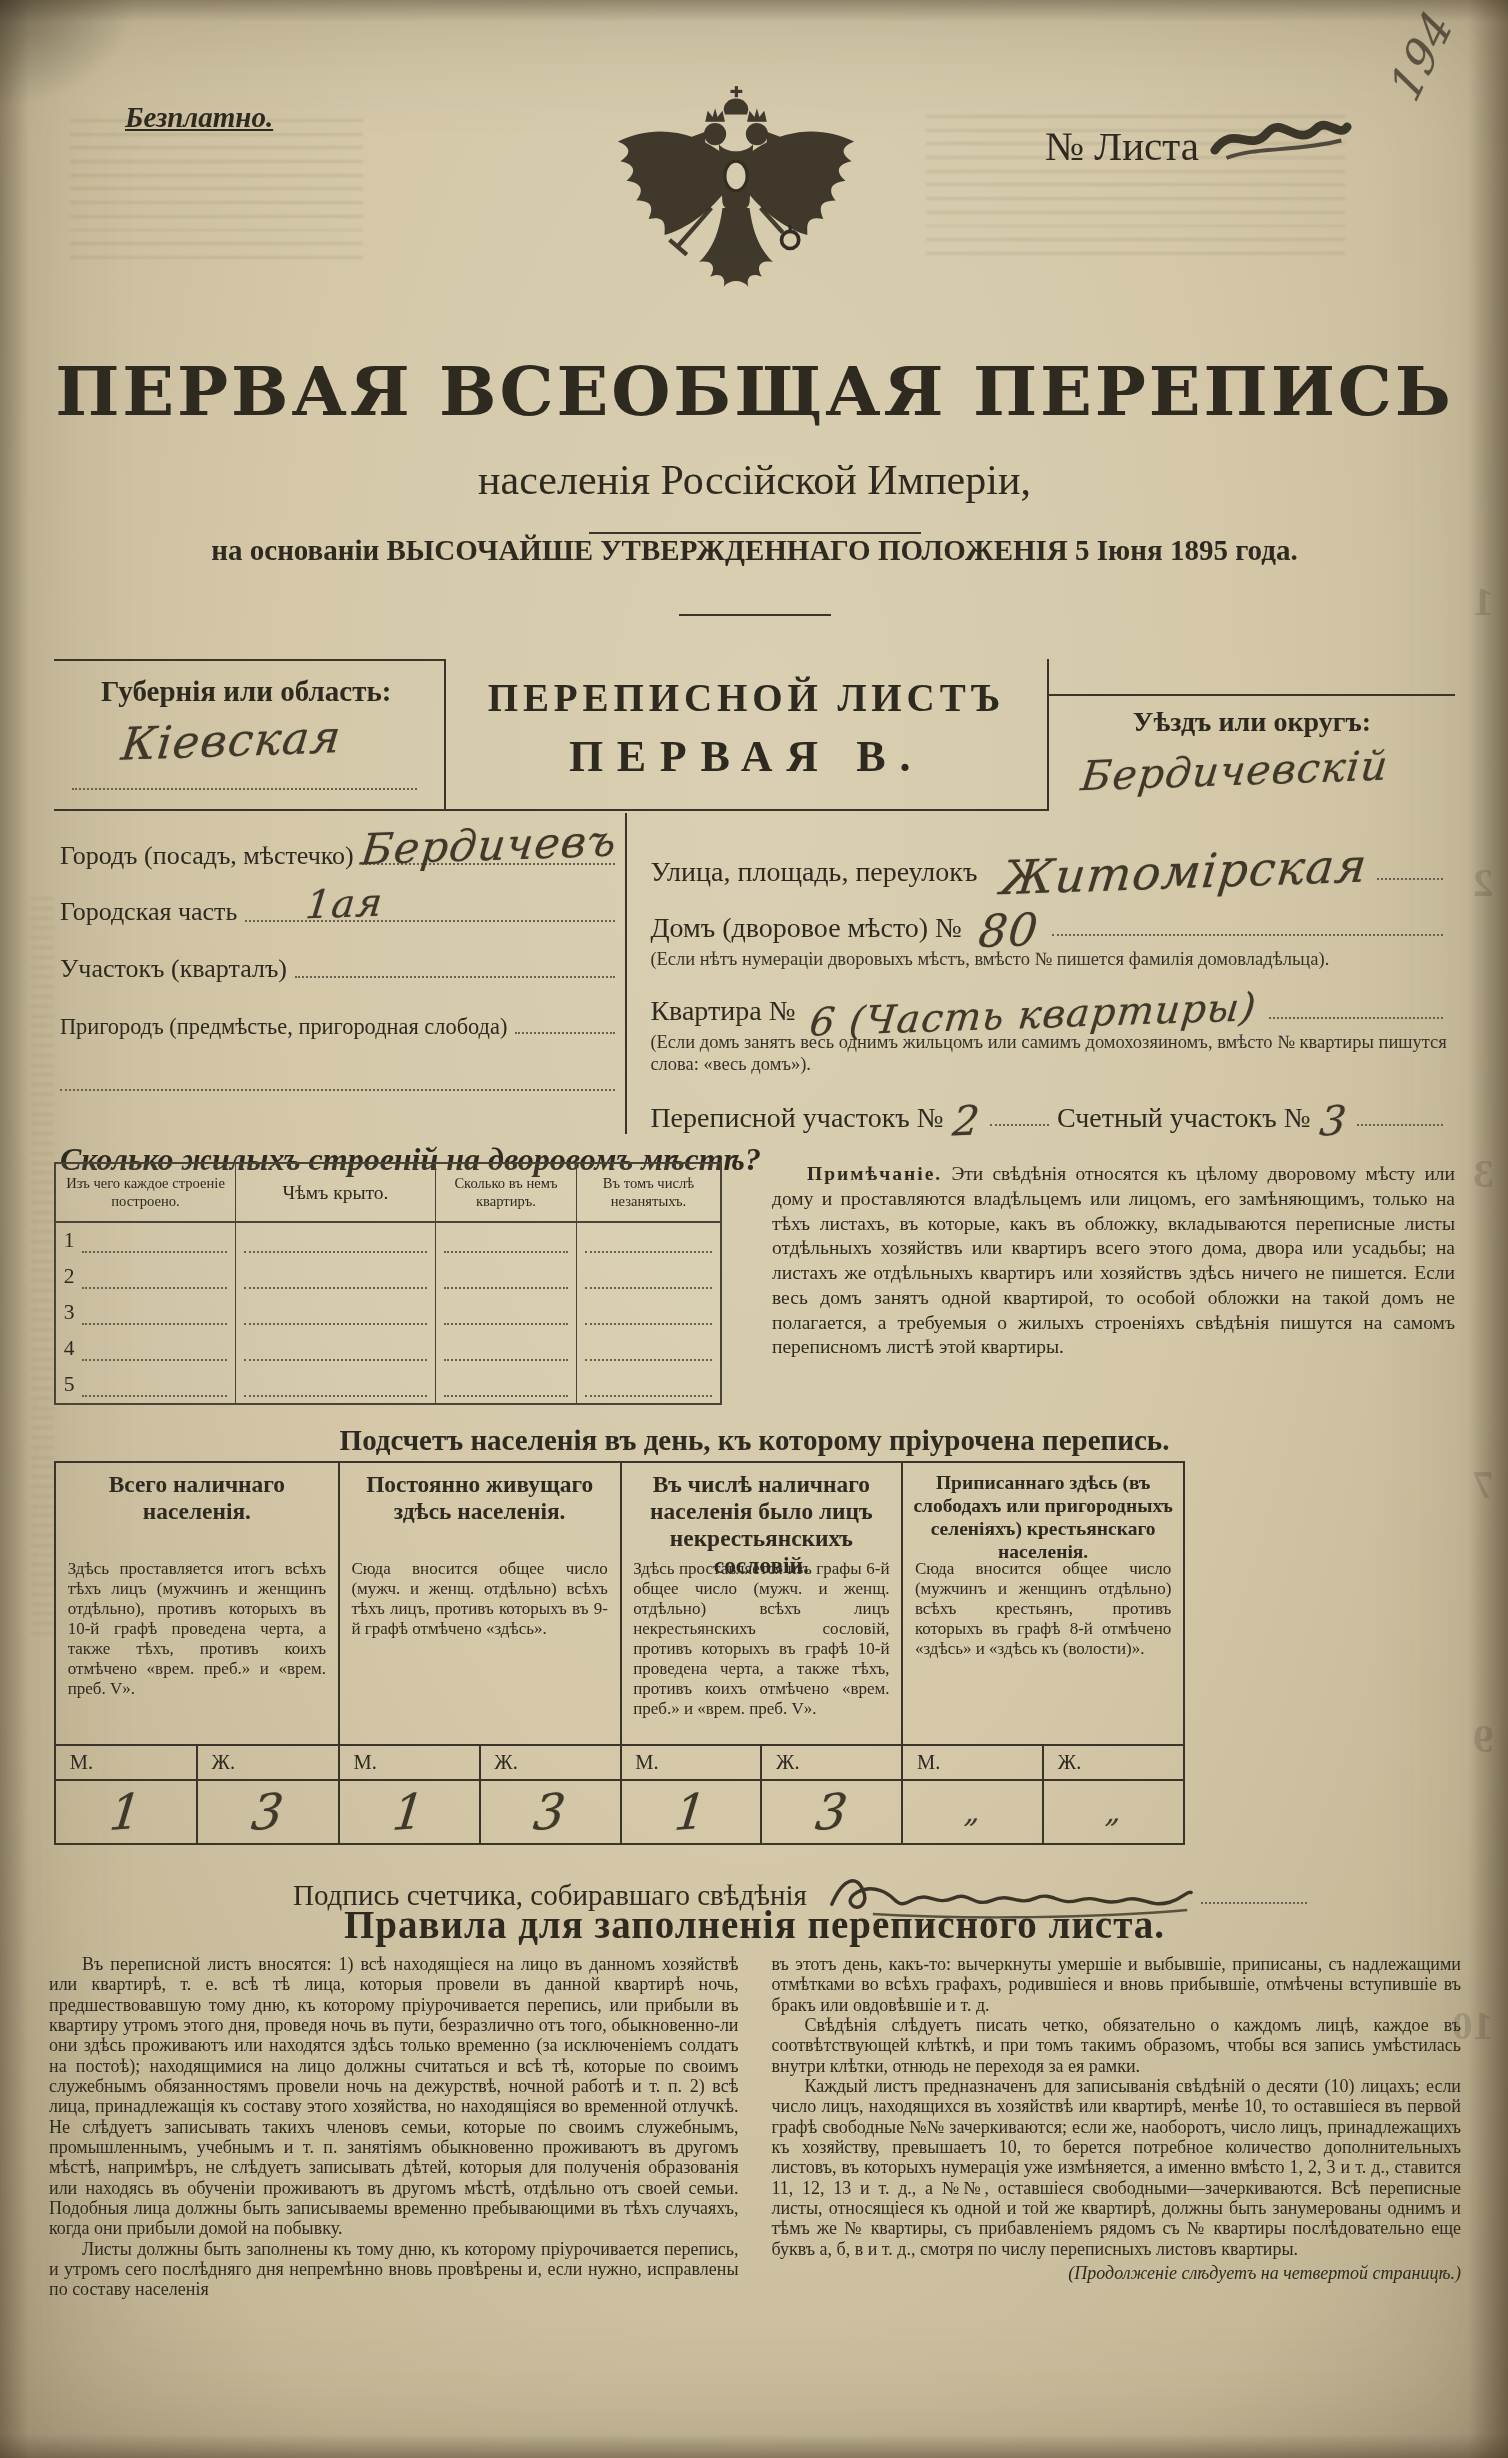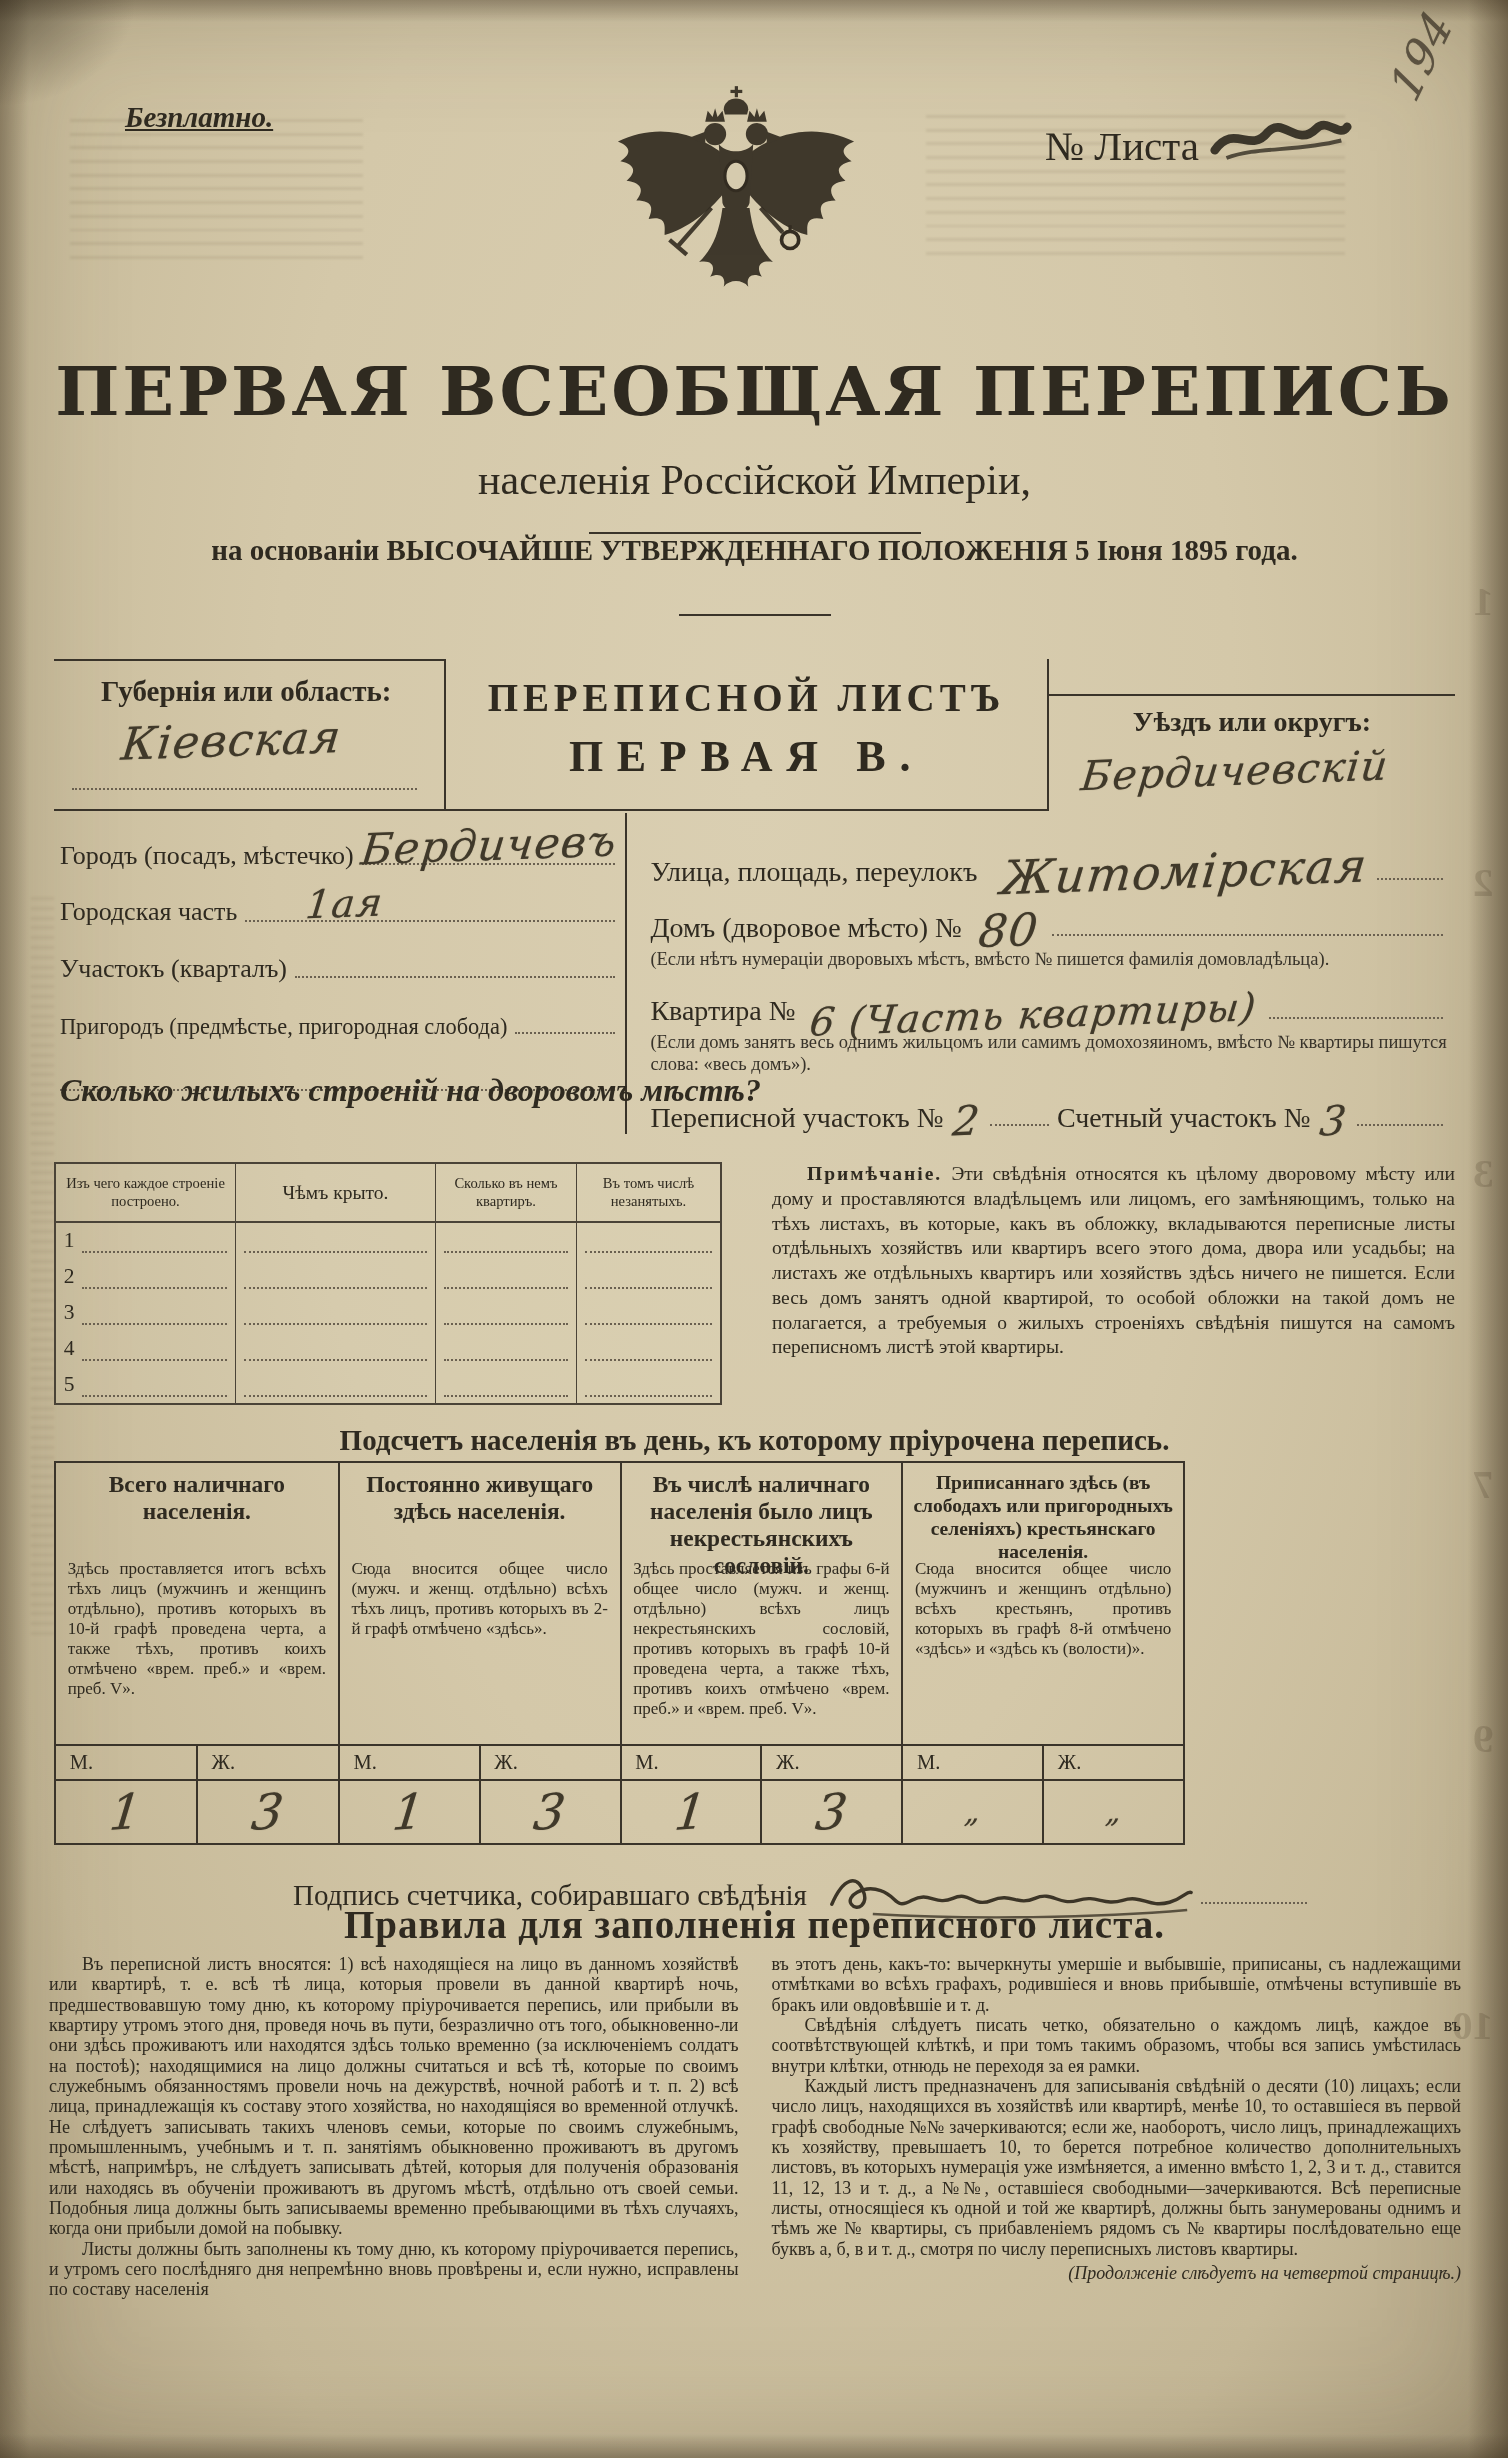--- a/index.html
+++ b/index.html
@@ -73,21 +73,21 @@
   .hw-street{font-size:47px;line-height:39px;margin-left:25px;position:relative;top:3.9px;}
   .hw-house{font-size:45px;line-height:35px;margin-left:17.6px;position:relative;top:3.9px;}
   .hw-flat{font-size:39px;line-height:33px;margin-left:15.6px;position:relative;top:3.9px;}
   .hw-inline{font-size:41px;line-height:33px;margin:0 9.8px;position:relative;top:3.9px;}
   .fnote{font-size:18.5px;line-height:1.2;margin-top:3.9px;color:#38332a;}
   .row-street{height:55px;}
   .row-house{height:45px;margin-top:11.7px;}
   .row-flat{height:47px;margin-top:9.8px;}
   .row-uch{height:47px;margin-top:11.7px;}
   
-  .bq{top:1072px;left:60px;font-size:32px;font-weight:bold;font-style:italic;}
+  .bq{top:1141px;left:60px;font-size:32px;font-weight:bold;font-style:italic;}
   .b-table{top:1162px;left:54px;width:668px;border:2px solid #4a4337;box-sizing:border-box;background:rgba(255,250,235,.06);}
   .b-head{display:grid;grid-template-columns:180px 200px 141px 1fr;border-bottom:2px solid #4a4337;}
   .b-head > div{padding:5.9px 5.9px;text-align:center;font-size:14.6px;line-height:1.2;border-right:1px solid #4a4337;display:flex;align-items:center;justify-content:center;min-height:57px;box-sizing:border-box;}
   .b-head > div:last-child{border-right:none;}
   .b-head .bc2{font-size:19.5px;}
   .b-row{display:grid;grid-template-columns:180px 200px 141px 1fr;height:36px;}
   .b-row > div{border-right:1px solid #4a4337;display:flex;align-items:flex-end;padding:0 7.8px 5.9px 7.8px;box-sizing:border-box;}
   .b-row > div:last-child{border-right:none;}
   .b-num{font-size:21.5px;margin-right:7.8px;}
   .b-row .dots{flex:1;height:0;}
@@ -366,21 +366,21 @@
         <div class="t-val">
             <span class="hw hwv">1</span>
           </div>
         <div class="t-val">
             <span class="hw hwv">3</span>
           </div>
       </div>
     </div>
     <div class="t-col">
       <div class="t-title">Постоянно живущаго здѣсь населенія.</div>
-      <div class="t-desc">Сюда вносится общее число (мужч. и женщ. отдѣльно) всѣхъ тѣхъ лицъ, противъ которыхъ въ 2-й графѣ отмѣчено «здѣсь».</div>
+      <div class="t-desc">Сюда вносится общее число (мужч. и женщ. отдѣльно) всѣхъ тѣхъ лицъ, противъ которыхъ въ 9-й графѣ отмѣчено «здѣсь».</div>
       <div class="t-mf">
         <div>М.</div>
         <div>Ж.</div>
       </div>
       <div class="t-vals">
         <div class="t-val">
             <span class="hw hwv">1</span>
           </div>
         <div class="t-val">
             <span class="hw hwv">3</span>

